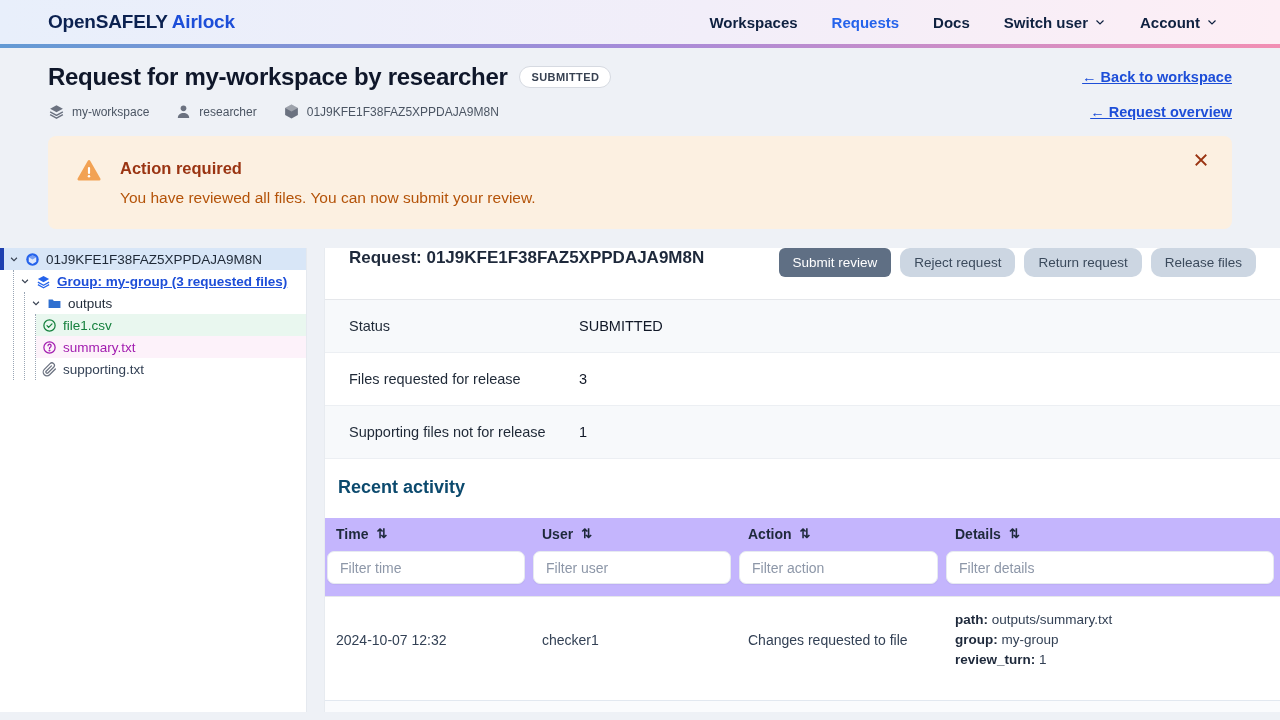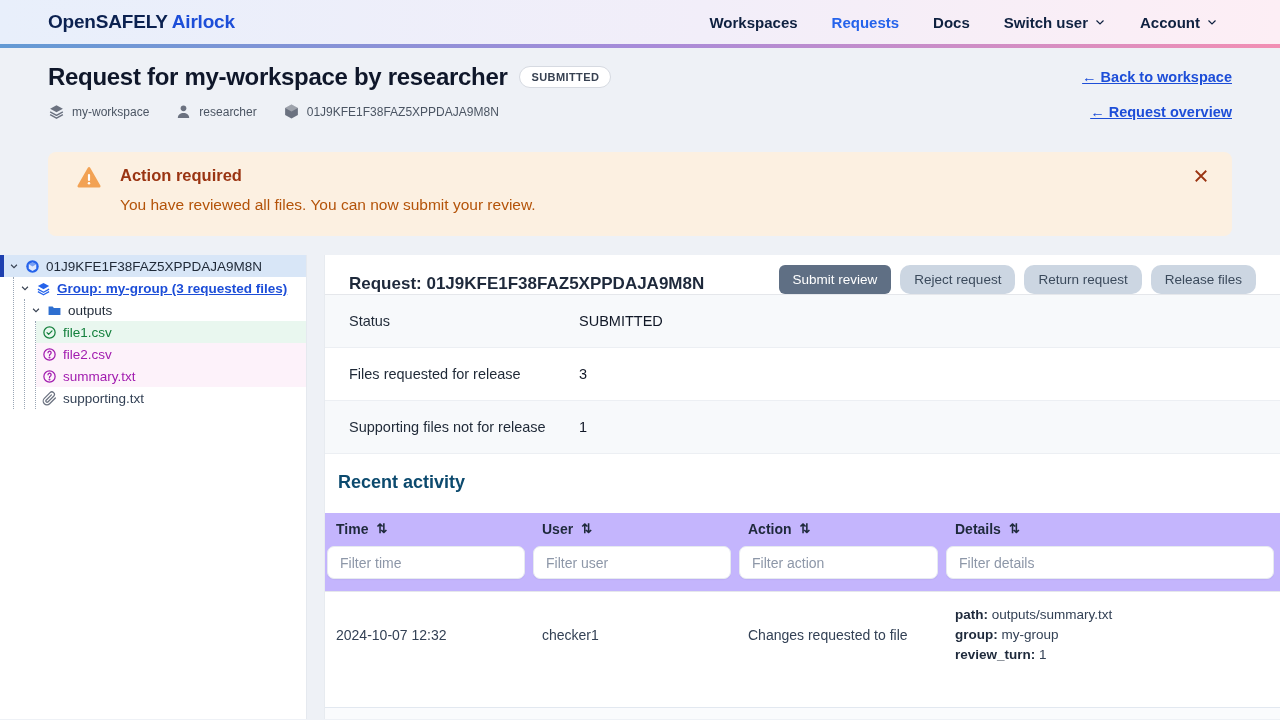--- a/index.html
+++ b/index.html
@@ -27,22 +27,22 @@
            color:#374151; background:#fff; border:1px solid #d6dae1; border-radius:999px;
            padding:4px 11px; }
   .hlink { margin-left:auto; color:#1d4ed8; font-weight:bold; font-size:14.5px;
            text-decoration:underline; cursor:pointer; white-space:nowrap; }
   .ph-row2 { display:flex; align-items:center; margin-top:12px; }
   .meta { display:flex; align-items:center; gap:7px; margin-right:26px;
           color:#4b5563; font-size:12px; }
   .micon { width:17px; height:17px; color:#6b7280; flex:0 0 auto; }
 
   
-  .alert { position:relative; margin:32px 48px 0; background:#fcf0e1; border-radius:8px;
-           padding:11px 48px 22px 28px; }
+  .alert { position:relative; margin:16px 48px 0; background:#fcf0e1; border-radius:8px;
+           padding:20px 48px 22px 28px; }
   .alert-row { display:flex; gap:18px; }
   .warn-ico { width:26px; height:26px; flex:0 0 auto; margin-top:2px; }
   .alert-title { font-size:16.5px; font-weight:bold; color:#9a3412; margin-top:3px; }
   .alert-msg { font-size:15.5px; color:#b45309; margin-top:11px; }
   .alert-close { position:absolute; top:14px; right:20px; width:22px; height:22px;
                  background:none; border:none; cursor:pointer; color:#9a3412; }
   .alert-close svg { width:18px; height:18px; stroke:currentColor; stroke-width:2.4; fill:none; }
 
   
   .content { display:flex; margin-top:19px; height:464px; }
@@ -62,21 +62,21 @@
   .tree-link { color:#1d4ed8; font-weight:bold; text-decoration:underline; }
   .trow.approved { background:#e9f7ef; color:#15803d; }
   .trow.undecided { background:#fdf2fa; color:#a21caf; }
   .trow.supporting { color:#334155; }
 
   .gap { width:17px; flex:0 0 auto; }
 
   
   .main { flex:1; background:#fff; display:flex; flex-direction:column; overflow:hidden;
           border-left:1px solid #e7ebf0; }
-  .main-header { height:40px; display:flex; align-items:flex-end; padding:0 24px;
+  .main-header { height:52px; display:flex; align-items:flex-start; padding:0 24px;
                  border-bottom:1px solid #e5e7eb; flex:0 0 auto; }
   .main-title { font-size:17px; font-weight:bold; color:#1e293b; margin-right:auto; }
   .btn { font-family:inherit; font-size:13.5px; font-weight:normal; border:none; cursor:pointer;
          border-radius:6px; padding:7px 14px; margin-left:9px; white-space:nowrap; }
   .btn-primary { background:#5f6f84; color:#fff; }
   .btn-secondary { background:#ccd6e2; color:#3b4a5c;border-radius:10px; }
 
   .srow { display:flex; align-items:center; height:53px; padding:0 24px; font-size:14.5px;
           border-bottom:1px solid #eceff3; }
   .srow:nth-child(odd) { background:#f7f9fb; }
@@ -232,28 +232,20 @@
                 <path d="M8 12.3l2.6 2.7L16 9.4" stroke-linecap="round" stroke-linejoin="round"></path>
             </svg>
             <span>file1.csv</span>
           </div>
           <div class="trow undecided">
             <svg class="ticon" viewBox="0 0 24 24" fill="none" stroke="#a21caf" stroke-width="2">
               <circle cx="12" cy="12" r="9"></circle>
                 <path d="M9.6 9.2a2.5 2.5 0 114.3 1.8c-.7.8-1.9 1.2-1.9 2.4" stroke-linecap="round"></path>
                 <circle cx="12" cy="16.6" r="0.6" fill="#a21caf"></circle>
             </svg>
-            <span>file2.csv</span>
-          </div>
-          <div class="trow undecided">
-            <svg class="ticon" viewBox="0 0 24 24" fill="none" stroke="#a21caf" stroke-width="2">
-              <circle cx="12" cy="12" r="9"></circle>
-                <path d="M9.6 9.2a2.5 2.5 0 114.3 1.8c-.7.8-1.9 1.2-1.9 2.4" stroke-linecap="round"></path>
-                <circle cx="12" cy="16.6" r="0.6" fill="#a21caf"></circle>
-            </svg>
             <span>summary.txt</span>
           </div>
           <div class="trow supporting">
             <svg class="ticon" viewBox="0 0 24 24" fill="none" stroke="#6b7280" stroke-width="2" stroke-linecap="round">
               <path d="M21.4 11.1l-9.2 9.2a6 6 0 01-8.5-8.5l9.2-9.2a4 4 0 015.7 5.7l-9.2 9.2a2 2 0 01-2.8-2.8l8.5-8.5"></path>
             </svg>
             <span>supporting.txt</span>
           </div>
         </div>
       </div>

